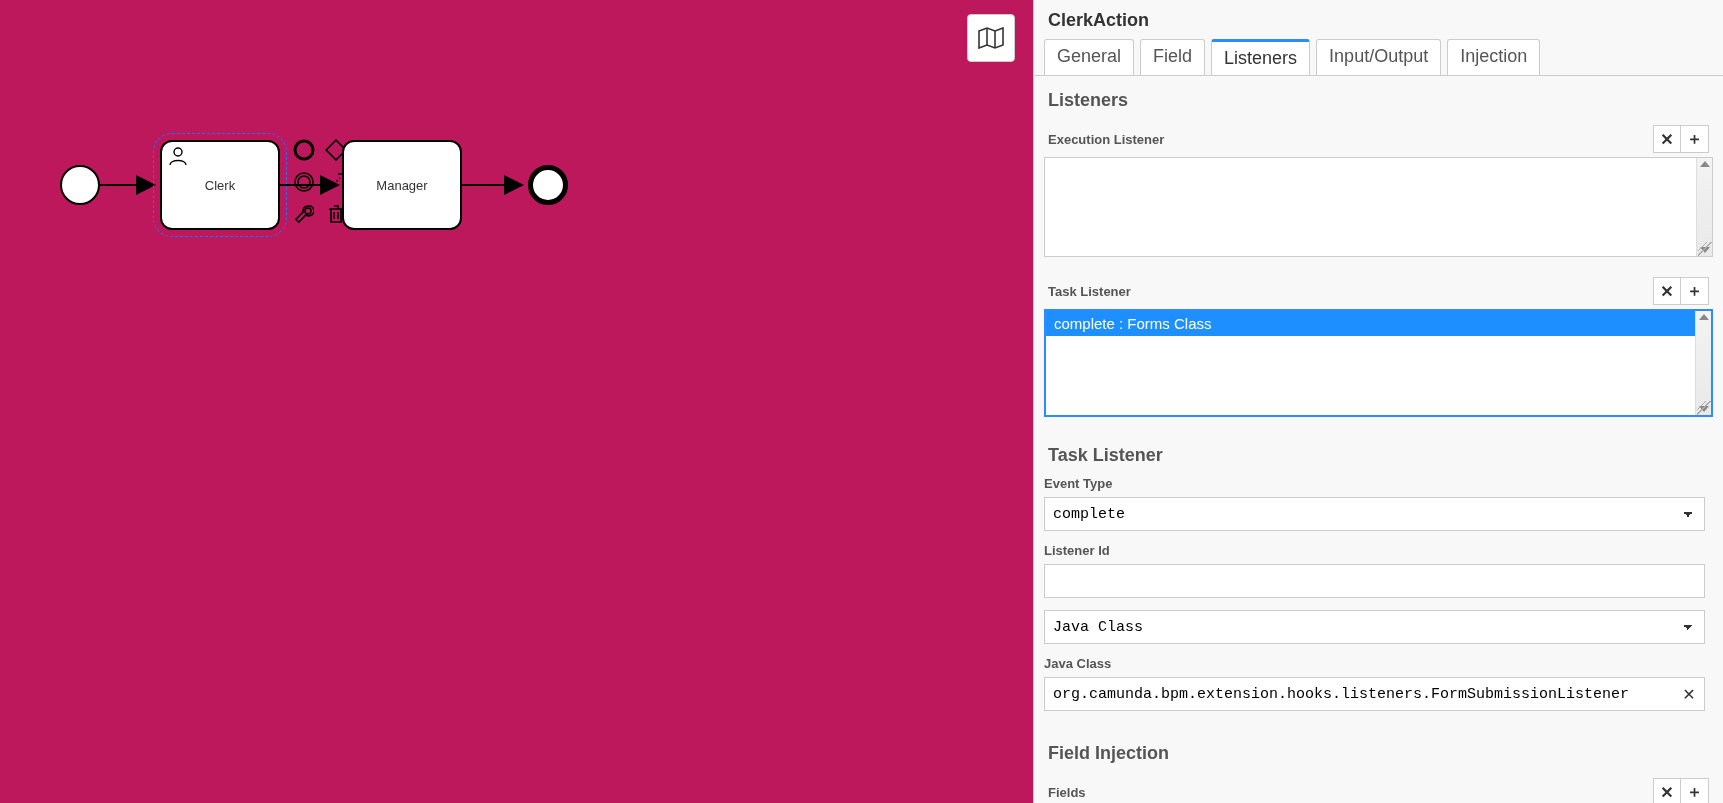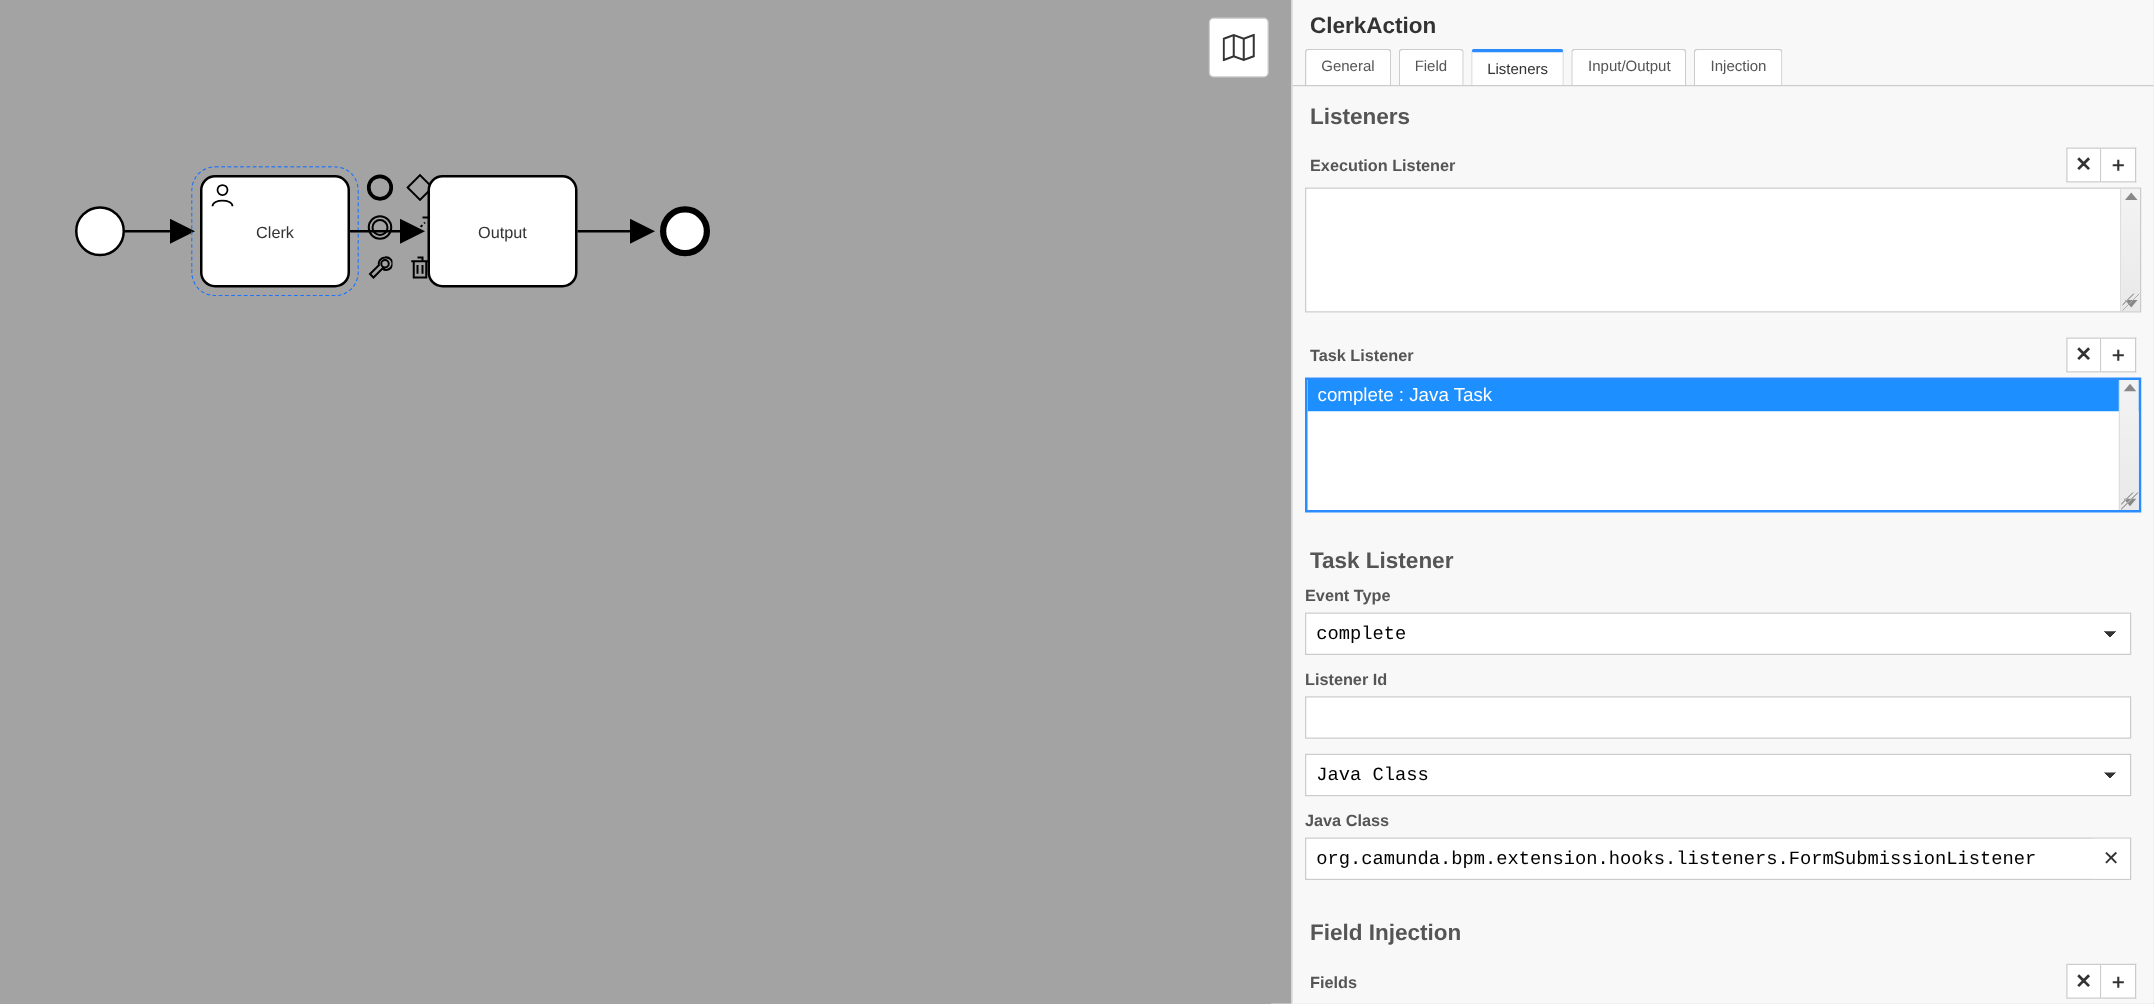--- a/index.html
+++ b/index.html
@@ -3,21 +3,21 @@
 <meta charset="utf-8">
 <style>
   * { box-sizing: border-box; margin: 0; padding: 0; }
   html, body { width: 100%; height: 100%; font-family: Arial, Helvetica, sans-serif; font-size: 14px; color: #333; }
   body { display: flex; }
 
   
   .canvas {
     position: relative;
     flex: 1;
-    background: #a3a3a3;
+    background: #be185d;
     overflow: hidden;
   }
   .minimap-btn {
     position: absolute;
     top: 14px;
     right: 18px;
     width: 48px;
     height: 48px;
     border: 1px solid #ccc;
     border-radius: 4px;
@@ -121,21 +121,21 @@
     gap: 6px;
     padding: 0 10px;
   }
   .tab {
     padding: 6px 12px;
     border: 1px solid #ccc;
     border-bottom: none;
     border-radius: 3px 3px 0 0;
     background: #fff;
     color: #555;
-    font-size: 12px;
+    font-size: 18px;
     cursor: pointer;
   }
   .tab.active {
     border-top: 3px solid #2a8cff;
     font-weight: normal;
     color: #333;
   }
   .panel-body {
     border-top: 1px solid #ccc;
     flex:1;
@@ -315,21 +315,21 @@
     <svg class="flow" style="left:220px; top:48px;" width="64" height="14">
       <defs>
           <marker id="arr2" markerWidth="10" markerHeight="10" refX="8" refY="5" orient="auto">
             <path d="M0 0 L10 5 L0 10 Z" fill="#000"></path>
           </marker>
         </defs>
       <line x1="0" y1="7" x2="56" y2="7" stroke="#000" stroke-width="2" marker-end="url(#arr2)"></line>
     </svg>
 
     <div class="task" style="left:282px; top:10px;">
-      <span>Output</span>
+      <span>Manager</span>
     </div>
 
     <svg class="flow" style="left:402px; top:48px;" width="66" height="14">
       <defs>
           <marker id="arr3" markerWidth="10" markerHeight="10" refX="8" refY="5" orient="auto">
             <path d="M0 0 L10 5 L0 10 Z" fill="#000"></path>
           </marker>
         </defs>
       <line x1="0" y1="7" x2="58" y2="7" stroke="#000" stroke-width="2" marker-end="url(#arr3)"></line>
     </svg>
@@ -370,21 +370,21 @@
     <div class="field-label" style="margin-top:12px;">
       <span>Task Listener</span>
       <span class="label-actions">
         <span class="icon-btn">
             <b>✕</b>
           </span>
         <span class="icon-btn">＋</span>
       </span>
     </div>
     <div class="listbox selected-box">
-      <div class="list-row selected">complete : Java Task</div>
+      <div class="list-row selected">complete : Forms Class</div>
       <div class="scroll-handle"></div>
       <div class="resize-grip"></div>
     </div>
 
     <div class="section-header" style="margin-top:14px;">Task Listener</div>
 
     <div class="form-row">
       <span class="row-label">Event Type</span>
       <select class="form-select">
         <option>complete</option>

